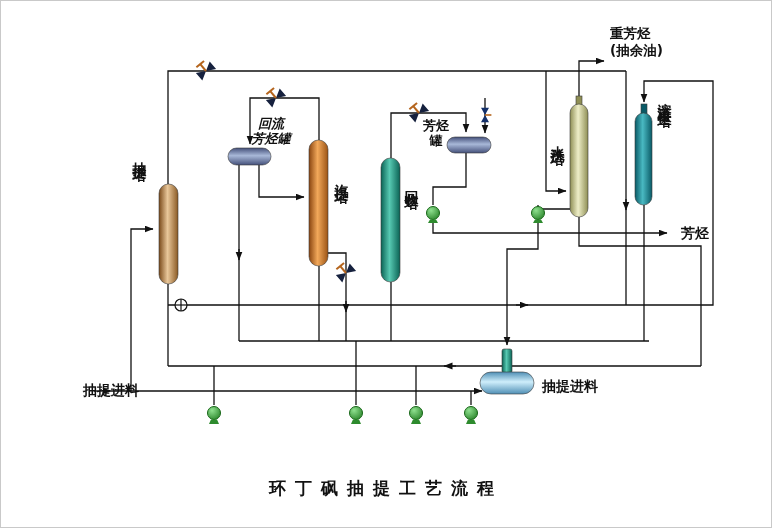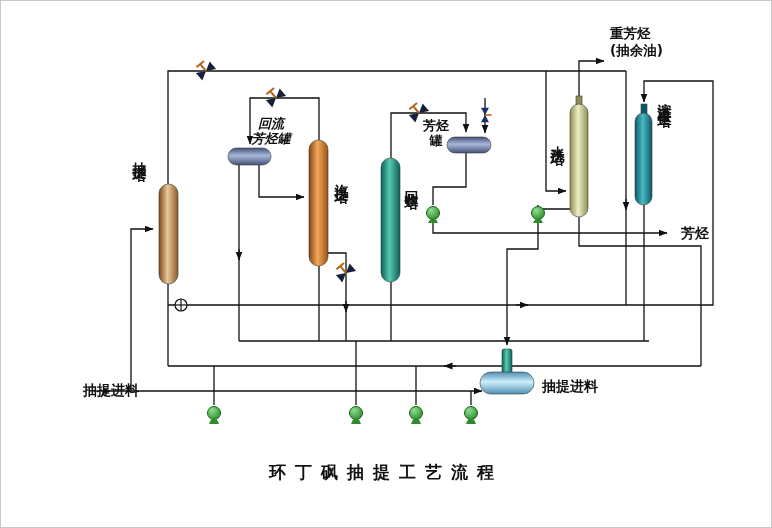--- a/index.html
+++ b/index.html
@@ -31,21 +31,21 @@
   .v {
     writing-mode: vertical-rl;
     text-orientation: upright;
     letter-spacing: 3px;
   }
   .c { text-align: center; font-size: 13px; line-height: 15px; }
   .title {
     position: absolute;
     left: 0;
     width: 100%;
-    top: 460px;
+    top: 476px;
     text-align: center;
     font-weight: bold;
     font-size: 17px;
     letter-spacing: 9px;
     color: #111;
   }
 </style>
 </head>
 <body>
 

